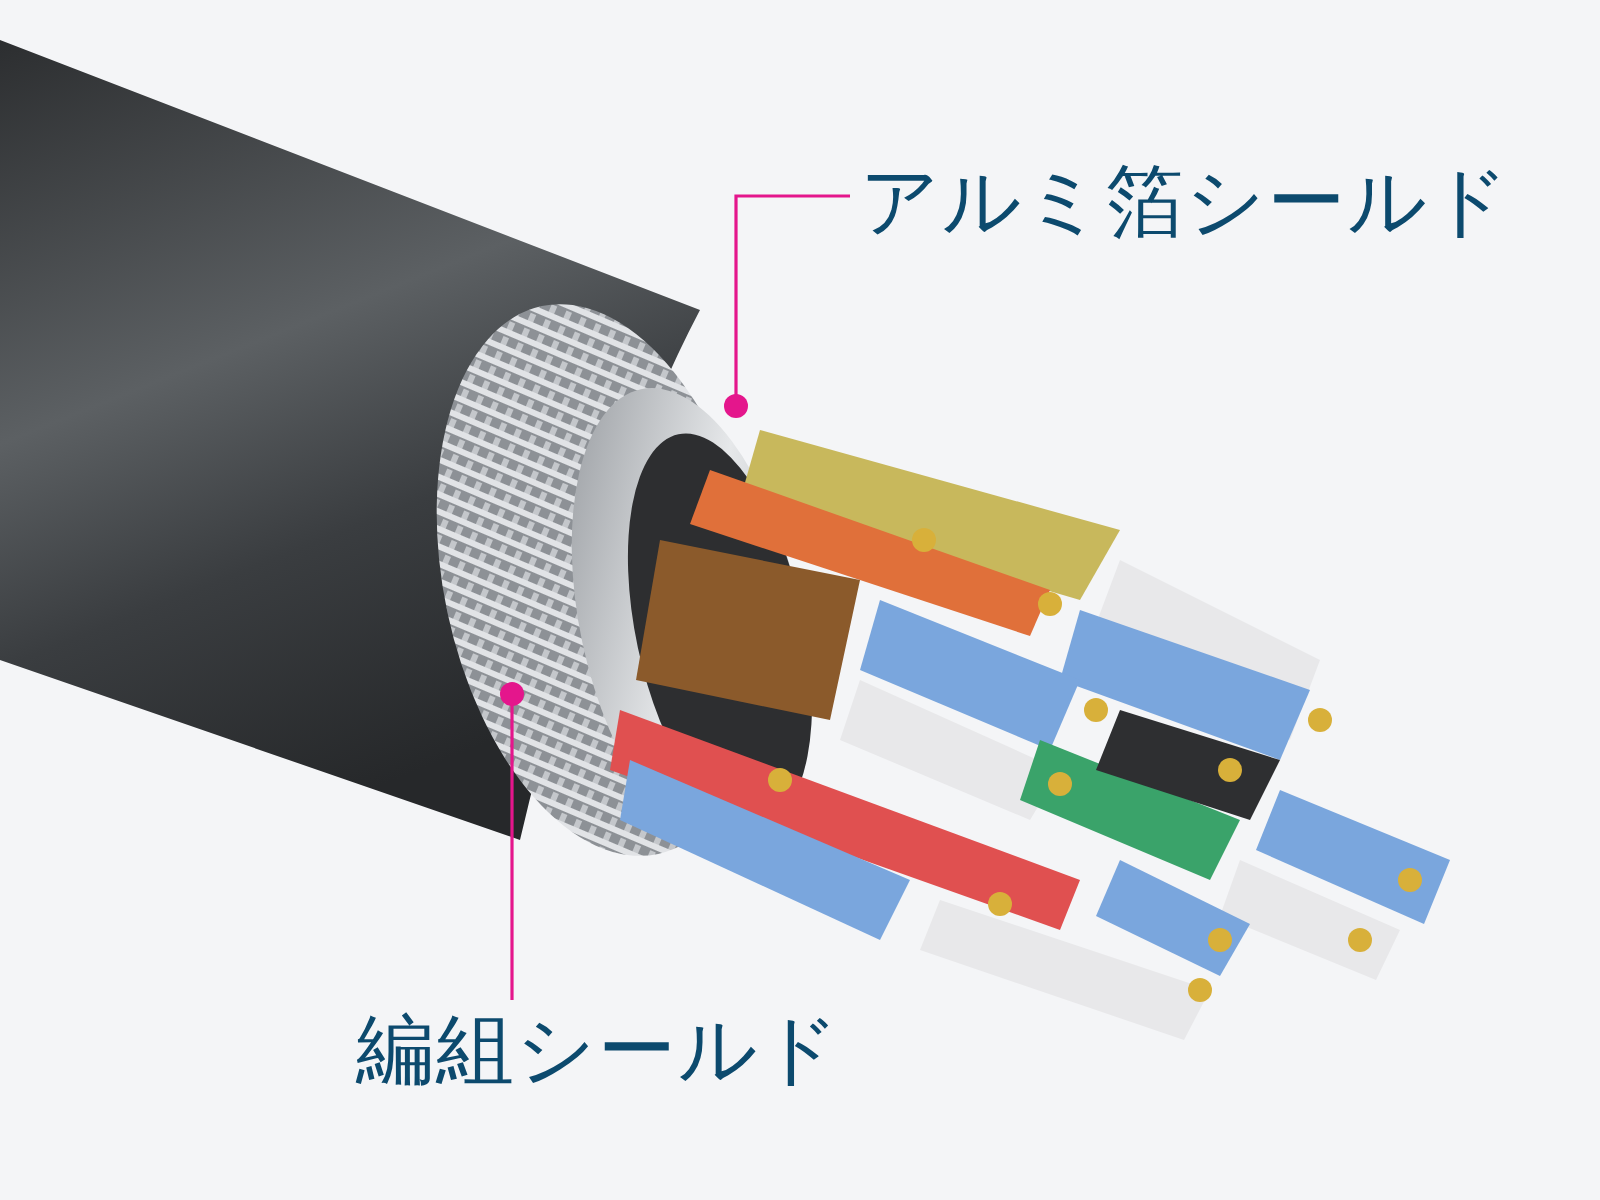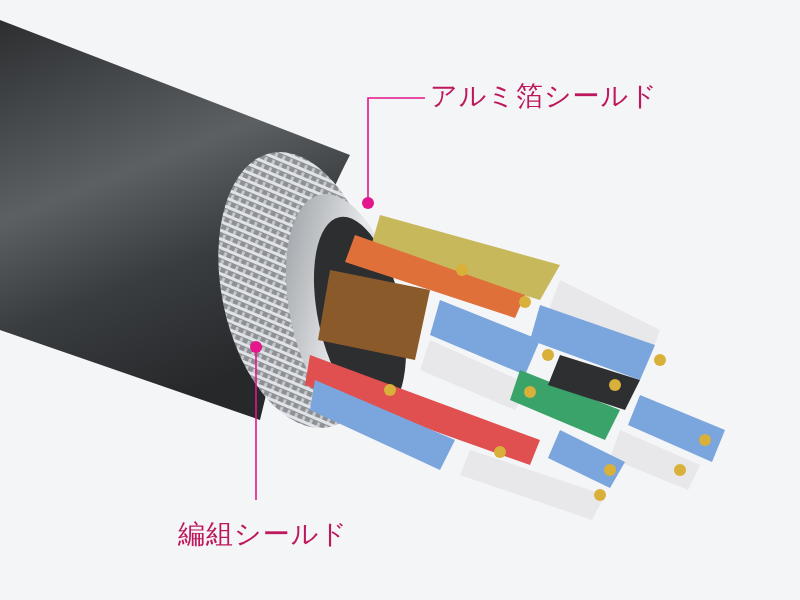--- a/index.html
+++ b/index.html
@@ -1,20 +1,20 @@
 <!DOCTYPE html>
 <html><head>
 <meta charset="utf-8">
 <style>
   html,body{margin:0;padding:0;}
   body{width:800px;height:600px;background:#f4f5f7;overflow:hidden;position:relative;font-family:"DejaVu Sans",sans-serif;}
   #stage{position:absolute;left:0;top:0;width:800px;height:600px;}
-  .label{position:absolute;color:#be185d;font-size:27px;letter-spacing:1px;white-space:nowrap;line-height:1;}
+  .label{position:absolute;color:#0c4a6e;font-size:39px;letter-spacing:1px;white-space:nowrap;line-height:1;}
   #label-foil{left:430px;top:82px;}
-  #label-braid{left:178px;top:520px;}
+  #label-braid{left:178px;top:506px;}
 </style>
 </head>
 <body>
 
 <svg id="stage" viewBox="0 0 800 600" xmlns="http://www.w3.org/2000/svg">
   <defs>
     <linearGradient id="jacket" x1="0" y1="0" x2="0.35" y2="1">
       <stop offset="0" stop-color="#2c2e30"></stop>
       <stop offset="0.45" stop-color="#5c6063"></stop>
       <stop offset="0.7" stop-color="#3a3d40"></stop>

